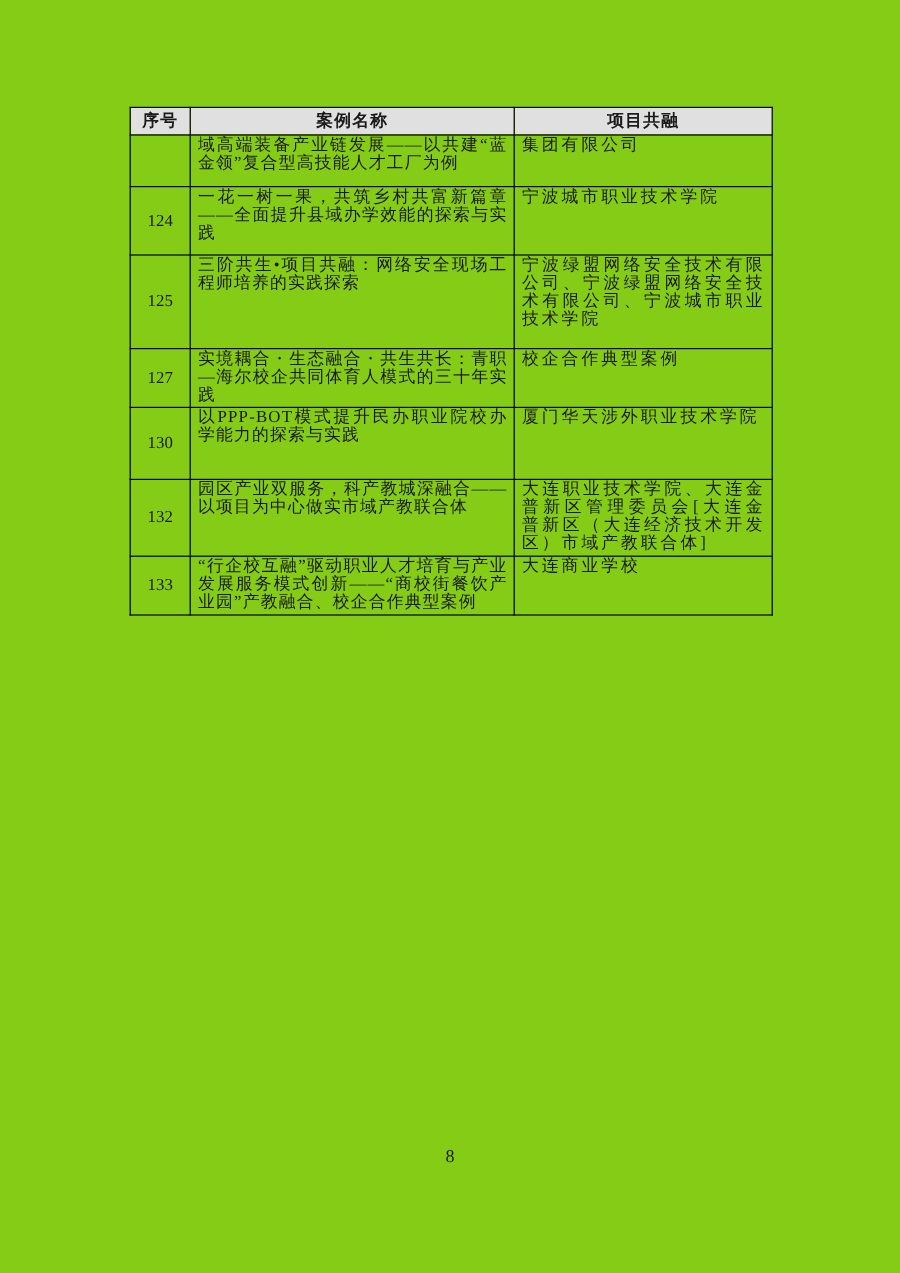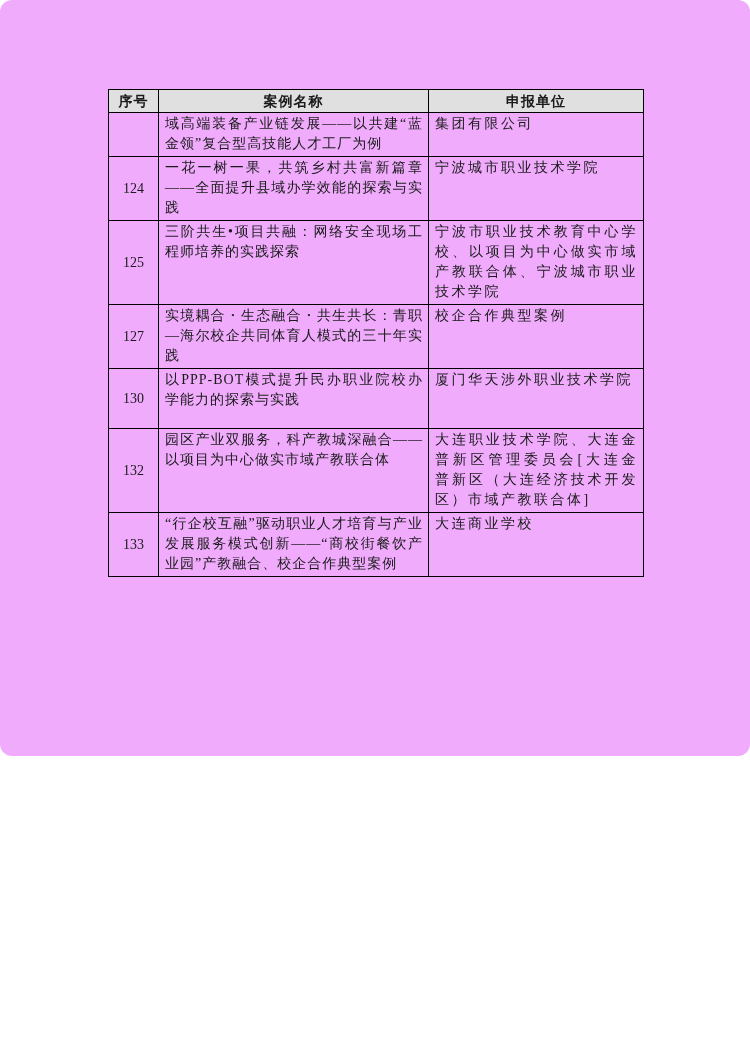--- a/index.html
+++ b/index.html
@@ -3,26 +3,25 @@
 <meta charset="utf-8">
 <style>
   html, body {
     margin: 0;
     padding: 0;
     background: #ffffff;
   }
   .page {
     position: relative;
     width: 750px;
-    height: 756px;
-    background: #f0abfc;
+    height: 1061px;
+    background: #84cc16;
     font-family: "Liberation Serif", "DejaVu Serif", serif;
     color: #1a1a1a;
     overflow: hidden;
-    border-radius: 12px;
   }
   table.case-table {
     position: absolute;
     left: 108px;
     top: 89px;
     width: 535px;
     border-collapse: collapse;
     table-layout: fixed;
   }
   col.c-no   { width: 50px; }
@@ -40,21 +39,21 @@
     background: #e0e0e0;
     font-weight: bold;
     text-align: center;
     vertical-align: middle;
     padding: 0;
     letter-spacing: 1px;
     line-height: 21px;
   }
   .case-table td {
     vertical-align: top;
-    line-height: 20px;
+    line-height: 15px;
     padding: 1px 5px 2px 6px;
   }
   td.cell-no {
     text-align: center;
     vertical-align: middle;
     padding: 0;
     letter-spacing: 0;
   }
   td.cell-case {
     letter-spacing: 1px;
@@ -95,38 +94,38 @@
   <table class="case-table">
     <colgroup>
       <col class="c-no">
       <col class="c-case">
       <col class="c-unit">
     </colgroup>
     <thead>
       <tr>
         <th>序号</th>
         <th>案例名称</th>
-        <th>申报单位</th>
+        <th>项目共融</th>
       </tr>
     </thead>
     <tbody>
       <tr>
         <td class="cell-no"></td>
         <td class="cell-case">域高端装备产业链发展——以共建“蓝金领”复合型高技能人才工厂为例</td>
         <td class="cell-unit">集团有限公司</td>
       </tr>
       <tr>
         <td class="cell-no">124</td>
         <td class="cell-case">一花一树一果，共筑乡村共富新篇章——全面提升县域办学效能的探索与实践</td>
         <td class="cell-unit">宁波城市职业技术学院</td>
       </tr>
       <tr>
         <td class="cell-no">125</td>
         <td class="cell-case">三阶共生•项目共融：网络安全现场工程师培养的实践探索</td>
-        <td class="cell-unit">宁波市职业技术教育中心学校、以项目为中心做实市域产教联合体、宁波城市职业技术学院</td>
+        <td class="cell-unit">宁波绿盟网络安全技术有限公司、宁波绿盟网络安全技术有限公司、宁波城市职业技术学院</td>
       </tr>
       <tr>
         <td class="cell-no">127</td>
         <td class="cell-case">实境耦合・生态融合・共生共长：青职—海尔校企共同体育人模式的三十年实践</td>
         <td class="cell-unit">校企合作典型案例</td>
       </tr>
       <tr>
         <td class="cell-no">130</td>
         <td class="cell-case">以PPP-BOT模式提升民办职业院校办学能力的探索与实践</td>
         <td class="cell-unit">厦门华天涉外职业技术学院</td>

